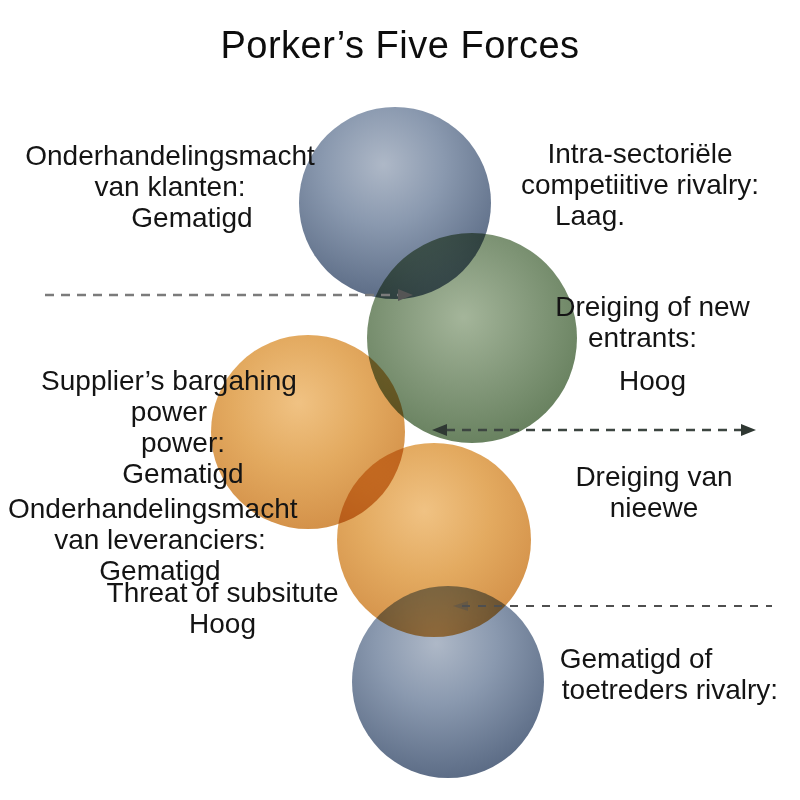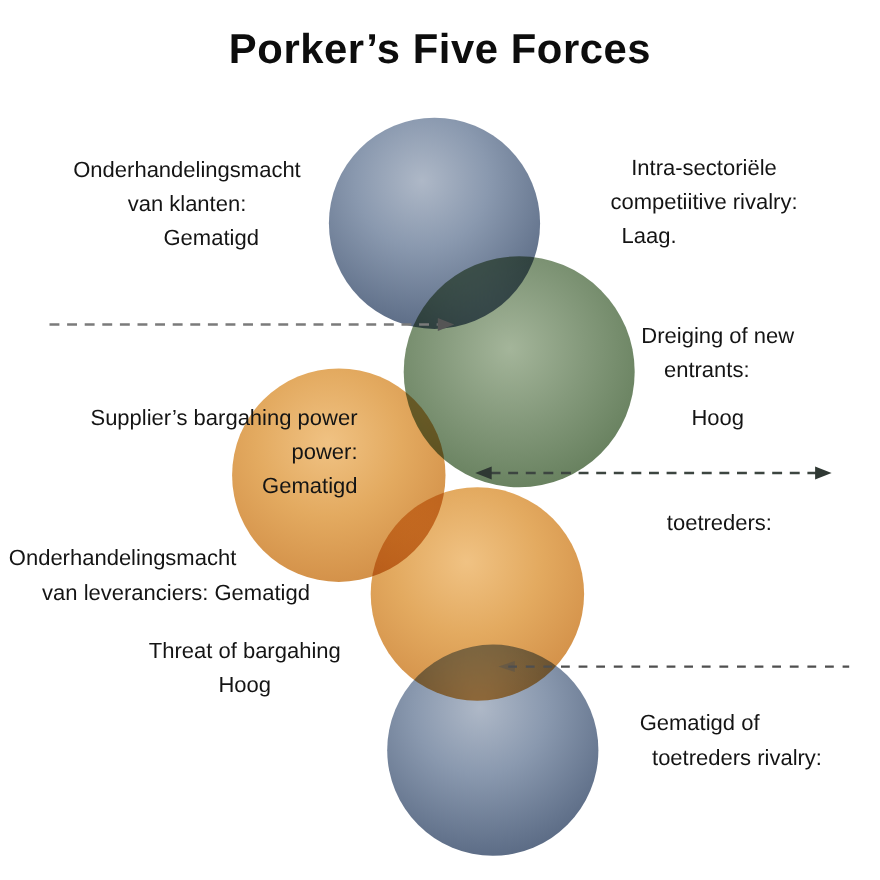--- a/index.html
+++ b/index.html
@@ -3,44 +3,44 @@
 <meta charset="utf-8">
 <style>
   html,body{margin:0;padding:0;}
   body{
     width:800px;height:800px;background:#ffffff;position:relative;
     font-family:"Liberation Sans","DejaVu Sans",sans-serif;color:#111;
     overflow:hidden;
   }
   .title{
     position:absolute;top:24px;left:0;width:800px;text-align:center;
-    font-size:38px;font-weight:700;letter-spacing:0.5px;color:#0d0d0d;z-index:4;
+    font-size:38px;font-weight:400;letter-spacing:0.5px;color:#0d0d0d;z-index:4;
   }
   .circle{position:absolute;border-radius:50%;mix-blend-mode:multiply;z-index:1;}
   .c-blue{background:radial-gradient(circle at 44% 30%, #aeb8c7 0%, #8a99af 35%, #65758e 70%, #475772 100%);}
   .c-green{background:radial-gradient(circle at 46% 40%, #a4b59a 0%, #84997b 40%, #68815f 76%, #546b4e 100%);}
   .c-orange{background:radial-gradient(circle at 45% 35%, #f0c283 0%, #e3aa60 40%, #d4924a 76%, #bc7f38 100%);}
   #blue-top   {left:299px;top:107px;width:192px;height:192px;}
   #green-mid  {left:367px;top:233px;width:210px;height:210px;}
   #orange-left{left:211px;top:335px;width:194px;height:194px;}
   #orange-bot {left:337px;top:443px;width:194px;height:194px;}
   #blue-bot   {left:352px;top:586px;width:192px;height:192px;}
   .arrows{position:absolute;left:0;top:0;z-index:2;pointer-events:none;}
   .label{
-    position:absolute;font-size:20px;line-height:31px;text-align:center;
+    position:absolute;font-size:28px;line-height:31px;text-align:center;
     color:#141414;z-index:3;
   }
   .lbl-buyers{left:20px;top:140px;width:300px;}
   .lbl-buyers .line:nth-child(3){padding-left:44px;}
   .lbl-rivalry-top{left:505px;top:138px;width:270px;}
   .lbl-rivalry-top .line:nth-child(3){padding-right:100px;}
   .lbl-new-entrants{left:540px;top:291px;width:225px;}
   .lbl-new-entrants .line:nth-child(2){text-align:center;padding-right:20px;}
   .lbl-new-entrants .line:nth-child(3){margin-top:12px;}
-  .lbl-supplier{left:13px;top:365px;width:312px;text-align:right;}
+  .lbl-supplier{left:13px;top:365px;width:312px;text-align:center;}
   .lbl-supplier .line:nth-child(n+2){padding-left:28px;}
   .lbl-suppliers-nl{left:0px;top:493px;width:320px;}
   .lbl-suppliers-nl .line:nth-child(1){text-align:left;padding-left:8px;}
   .lbl-new-entrants-nl{left:534px;top:461px;width:240px;}
   .lbl-substitutes{left:75px;top:577px;width:295px;}
   .lbl-substitutes .line:nth-child(3){margin-top:28px;padding-left:50px;}
   .lbl-rivalry-bottom{left:555px;top:643px;width:230px;}
   .lbl-rivalry-bottom .line:nth-child(1){padding-right:68px;}
 </style>
 </head>
@@ -93,24 +93,24 @@
   <div class="line">power:</div>
   <div class="line">Gematigd</div>
 </div>
 
 <div class="label lbl-suppliers-nl">
   <div class="line">Onderhandelingsmacht</div>
   <div class="line">van leveranciers: Gematigd</div>
 </div>
 
 <div class="label lbl-new-entrants-nl">
-  <div class="line">toetreders:</div>
+  <div class="line">Dreiging van nieewe</div>
 </div>
 
 <div class="label lbl-substitutes">
-  <div class="line">Threat of bargahing</div>
+  <div class="line">Threat of subsitute</div>
   <div class="line">Hoog</div>
 </div>
 
 <div class="label lbl-rivalry-bottom">
   <div class="line">Gematigd of</div>
   <div class="line">toetreders rivalry:</div>
 </div>
 
 </body></html>

